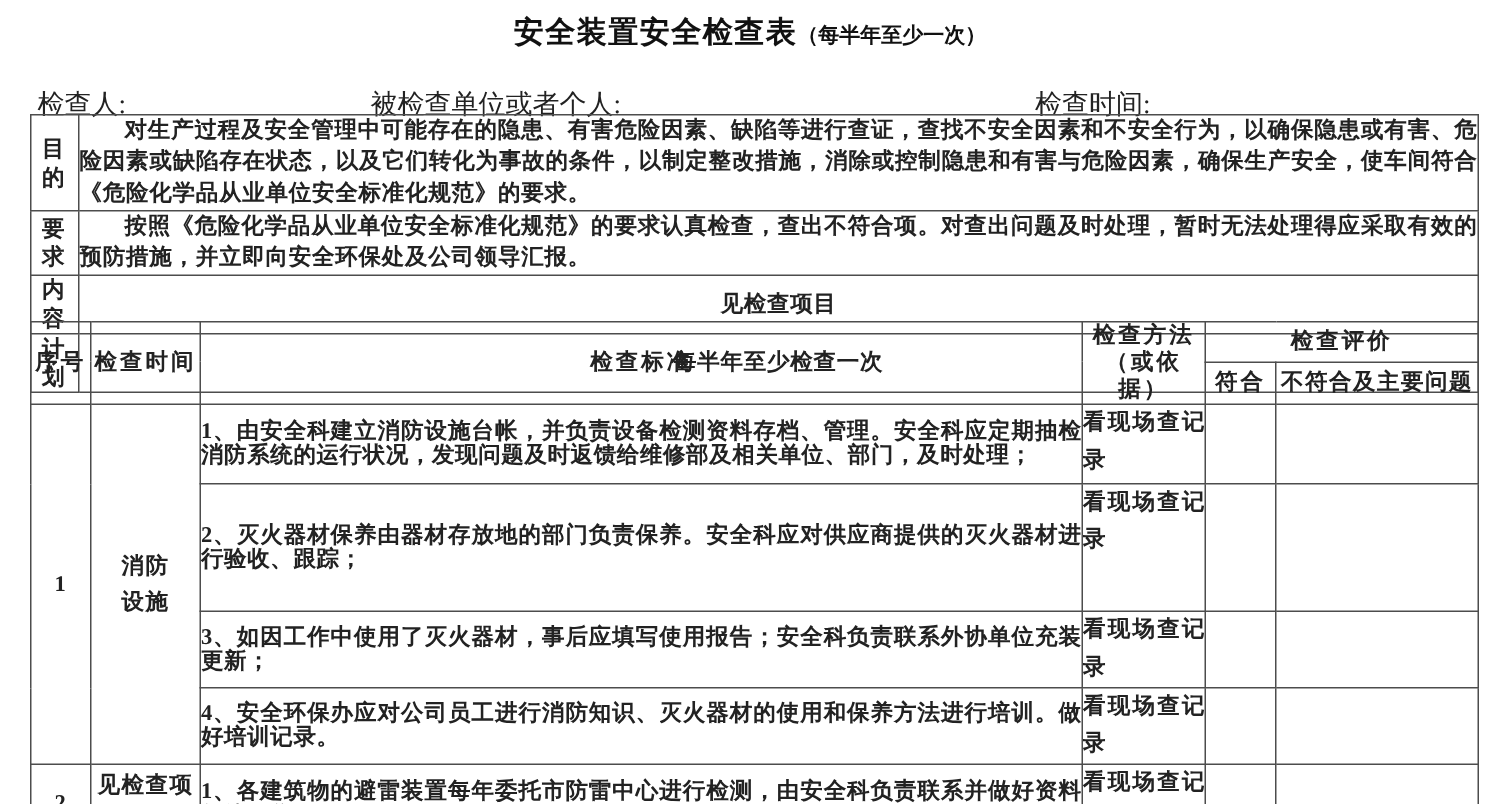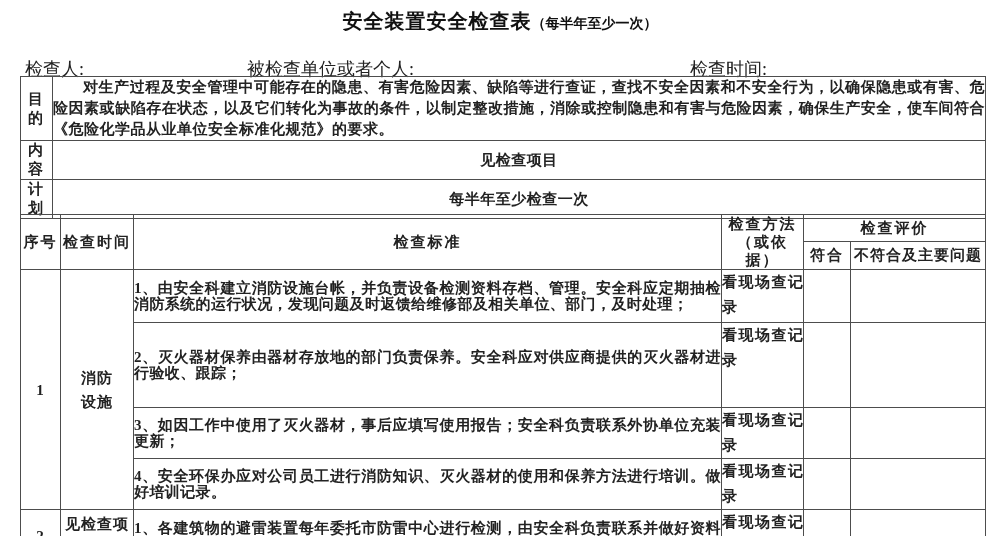--- a/index.html
+++ b/index.html
@@ -97,20 +97,24 @@
   <table class="tbl tbl1">
     <colgroup>
         <col style="width:32px">
         <col style="width:933px">
       </colgroup>
     <tbody>
         <tr style="height:52px">
       <td class="lbl">目的</td>
       <td class="txt ind">对生产过程及安全管理中可能存在的隐患、有害危险因素、缺陷等进行查证，查找不安全因素和不安全行为，以确保隐患或有害、危险因素或缺陷存在状态，以及它们转化为事故的条件，以制定整改措施，消除或控制隐患和有害与危险因素，确保生产安全，使车间符合《危险化学品从业单位安全标准化规范》的要求。</td>
     </tr>
+    <tr style="height:42px">
+      <td class="lbl">要求</td>
+      <td class="txt ind">按照《危险化学品从业单位安全标准化规范》的要求认真检查，查出不符合项。对查出问题及时处理，暂时无法处理得应采取有效的预防措施，并立即向安全环保处及公司领导汇报。</td>
+    </tr>
     <tr style="height:19px">
       <td class="lbl">内容</td>
       <td class="txt ctr">见检查项目</td>
     </tr>
     <tr style="height:18px">
       <td class="lbl">计划</td>
       <td class="txt ctr">每半年至少检查一次</td>
     </tr>
   </tbody>
     </table>

